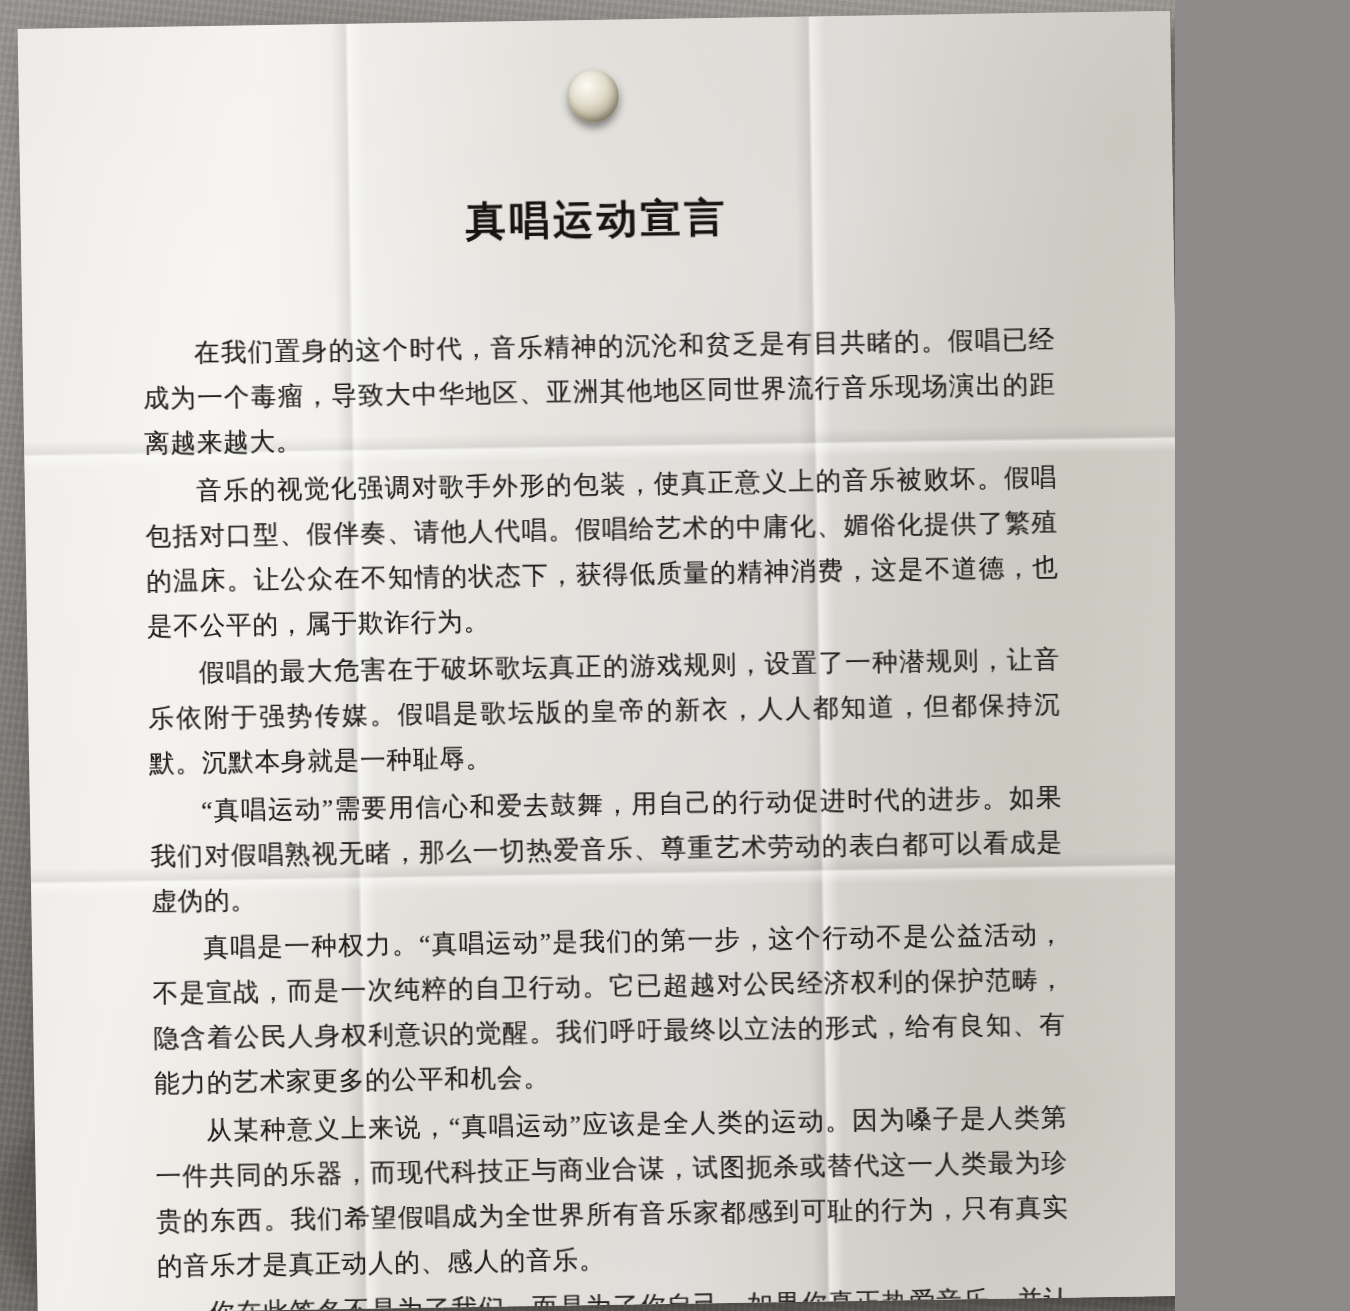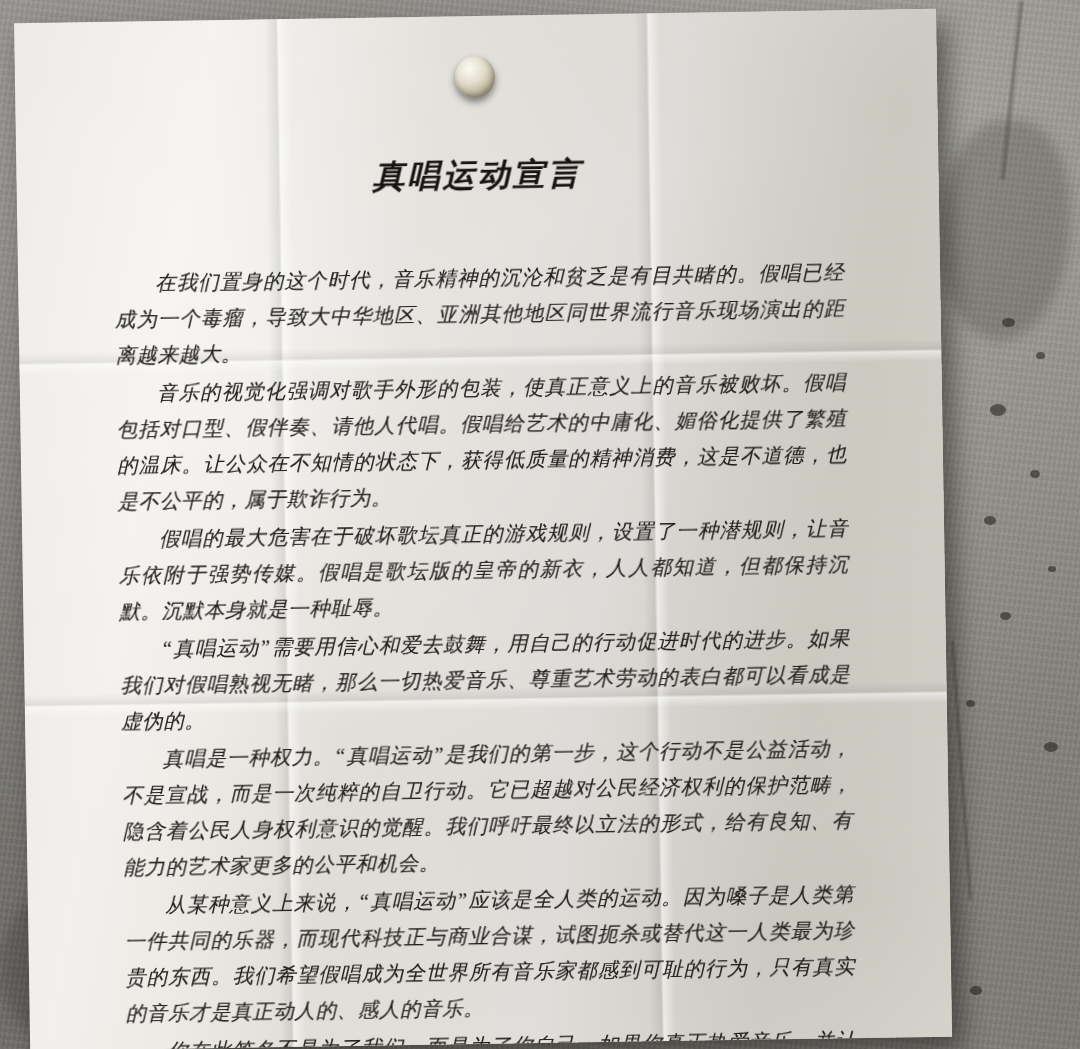--- a/index.html
+++ b/index.html
@@ -2,25 +2,24 @@
 <html><head>
 <meta charset="utf-8">
 <style>
   html, body {
     margin: 0;
     padding: 0;
     background: #8d8c8a;
   }
   #screen {
     position: relative;
-    width: 1080px;
+    width: 940px;
     height: 1049px;
     overflow: hidden;
     font-family: "Liberation Serif", serif;
-    font-style: italic;
   }
 
   
   .wall {
     position: absolute;
     inset: 0;
     background:
       radial-gradient(ellipse at 85% 18%, rgba(255,255,255,0.18), rgba(255,255,255,0) 46%),
       radial-gradient(ellipse at 12% 92%, rgba(0,0,0,0.20), rgba(0,0,0,0) 55%),
       radial-gradient(ellipse at 60% 5%,  rgba(255,255,255,0.10), rgba(255,255,255,0) 40%),

